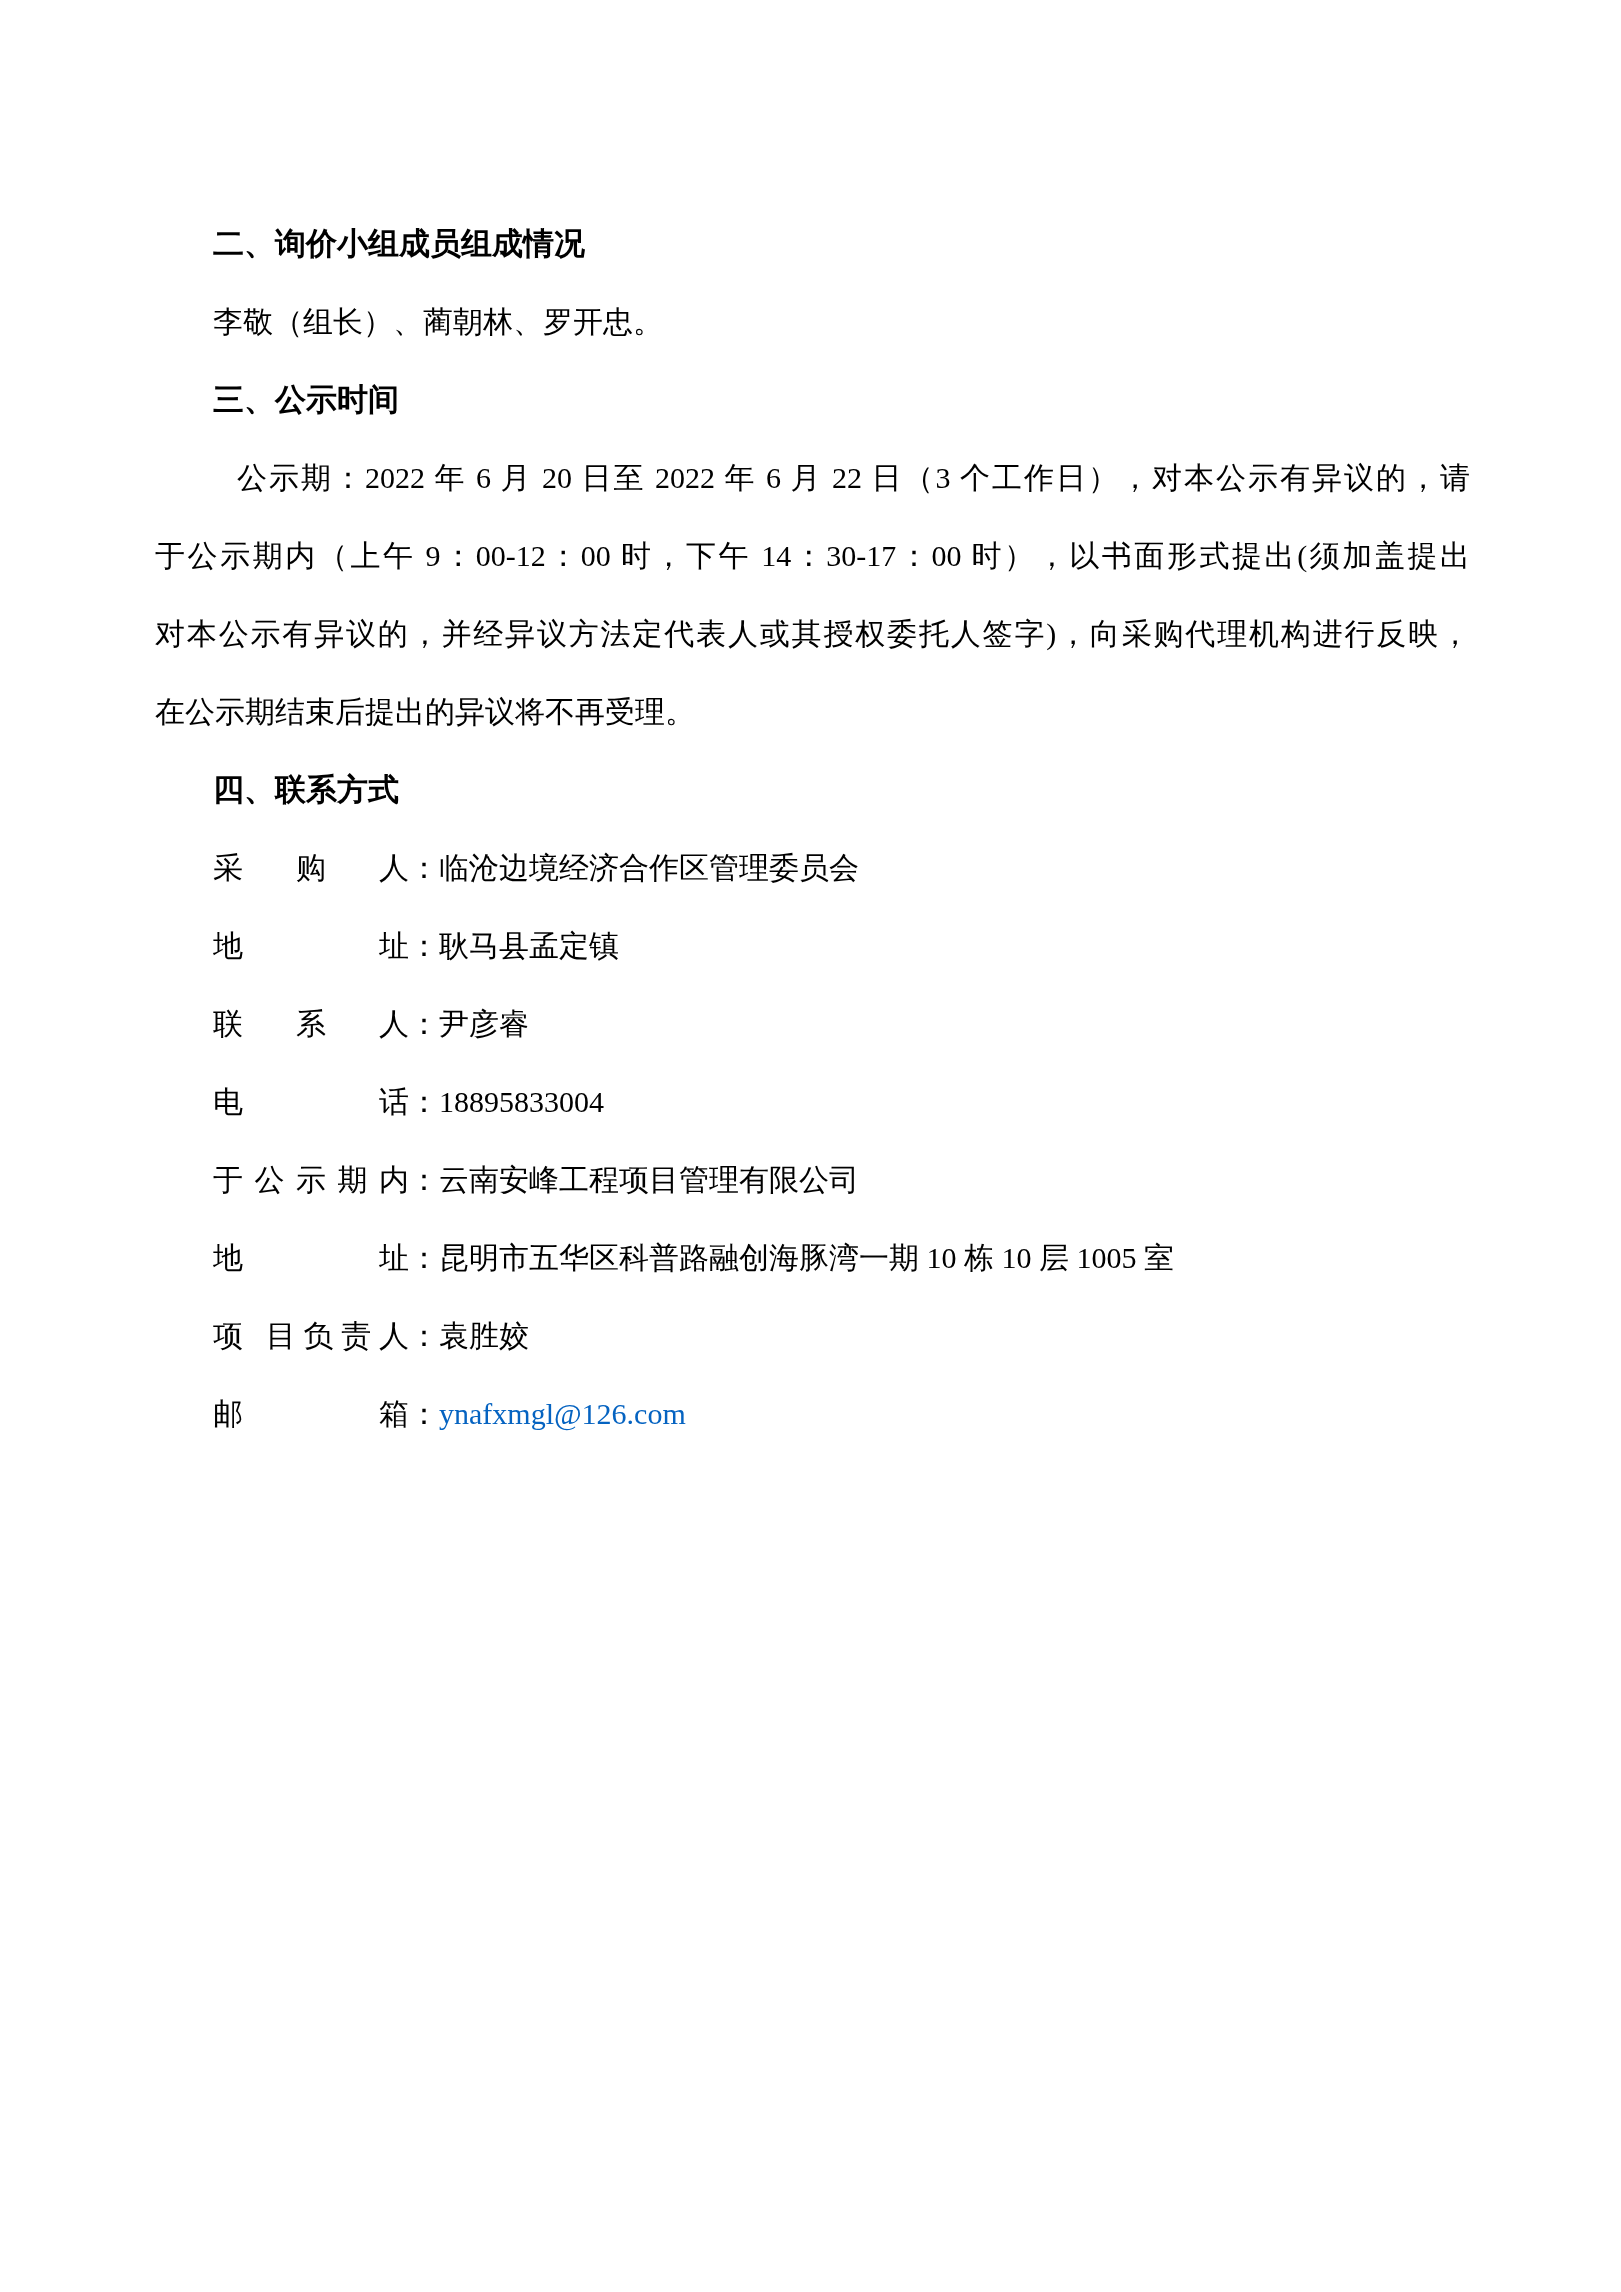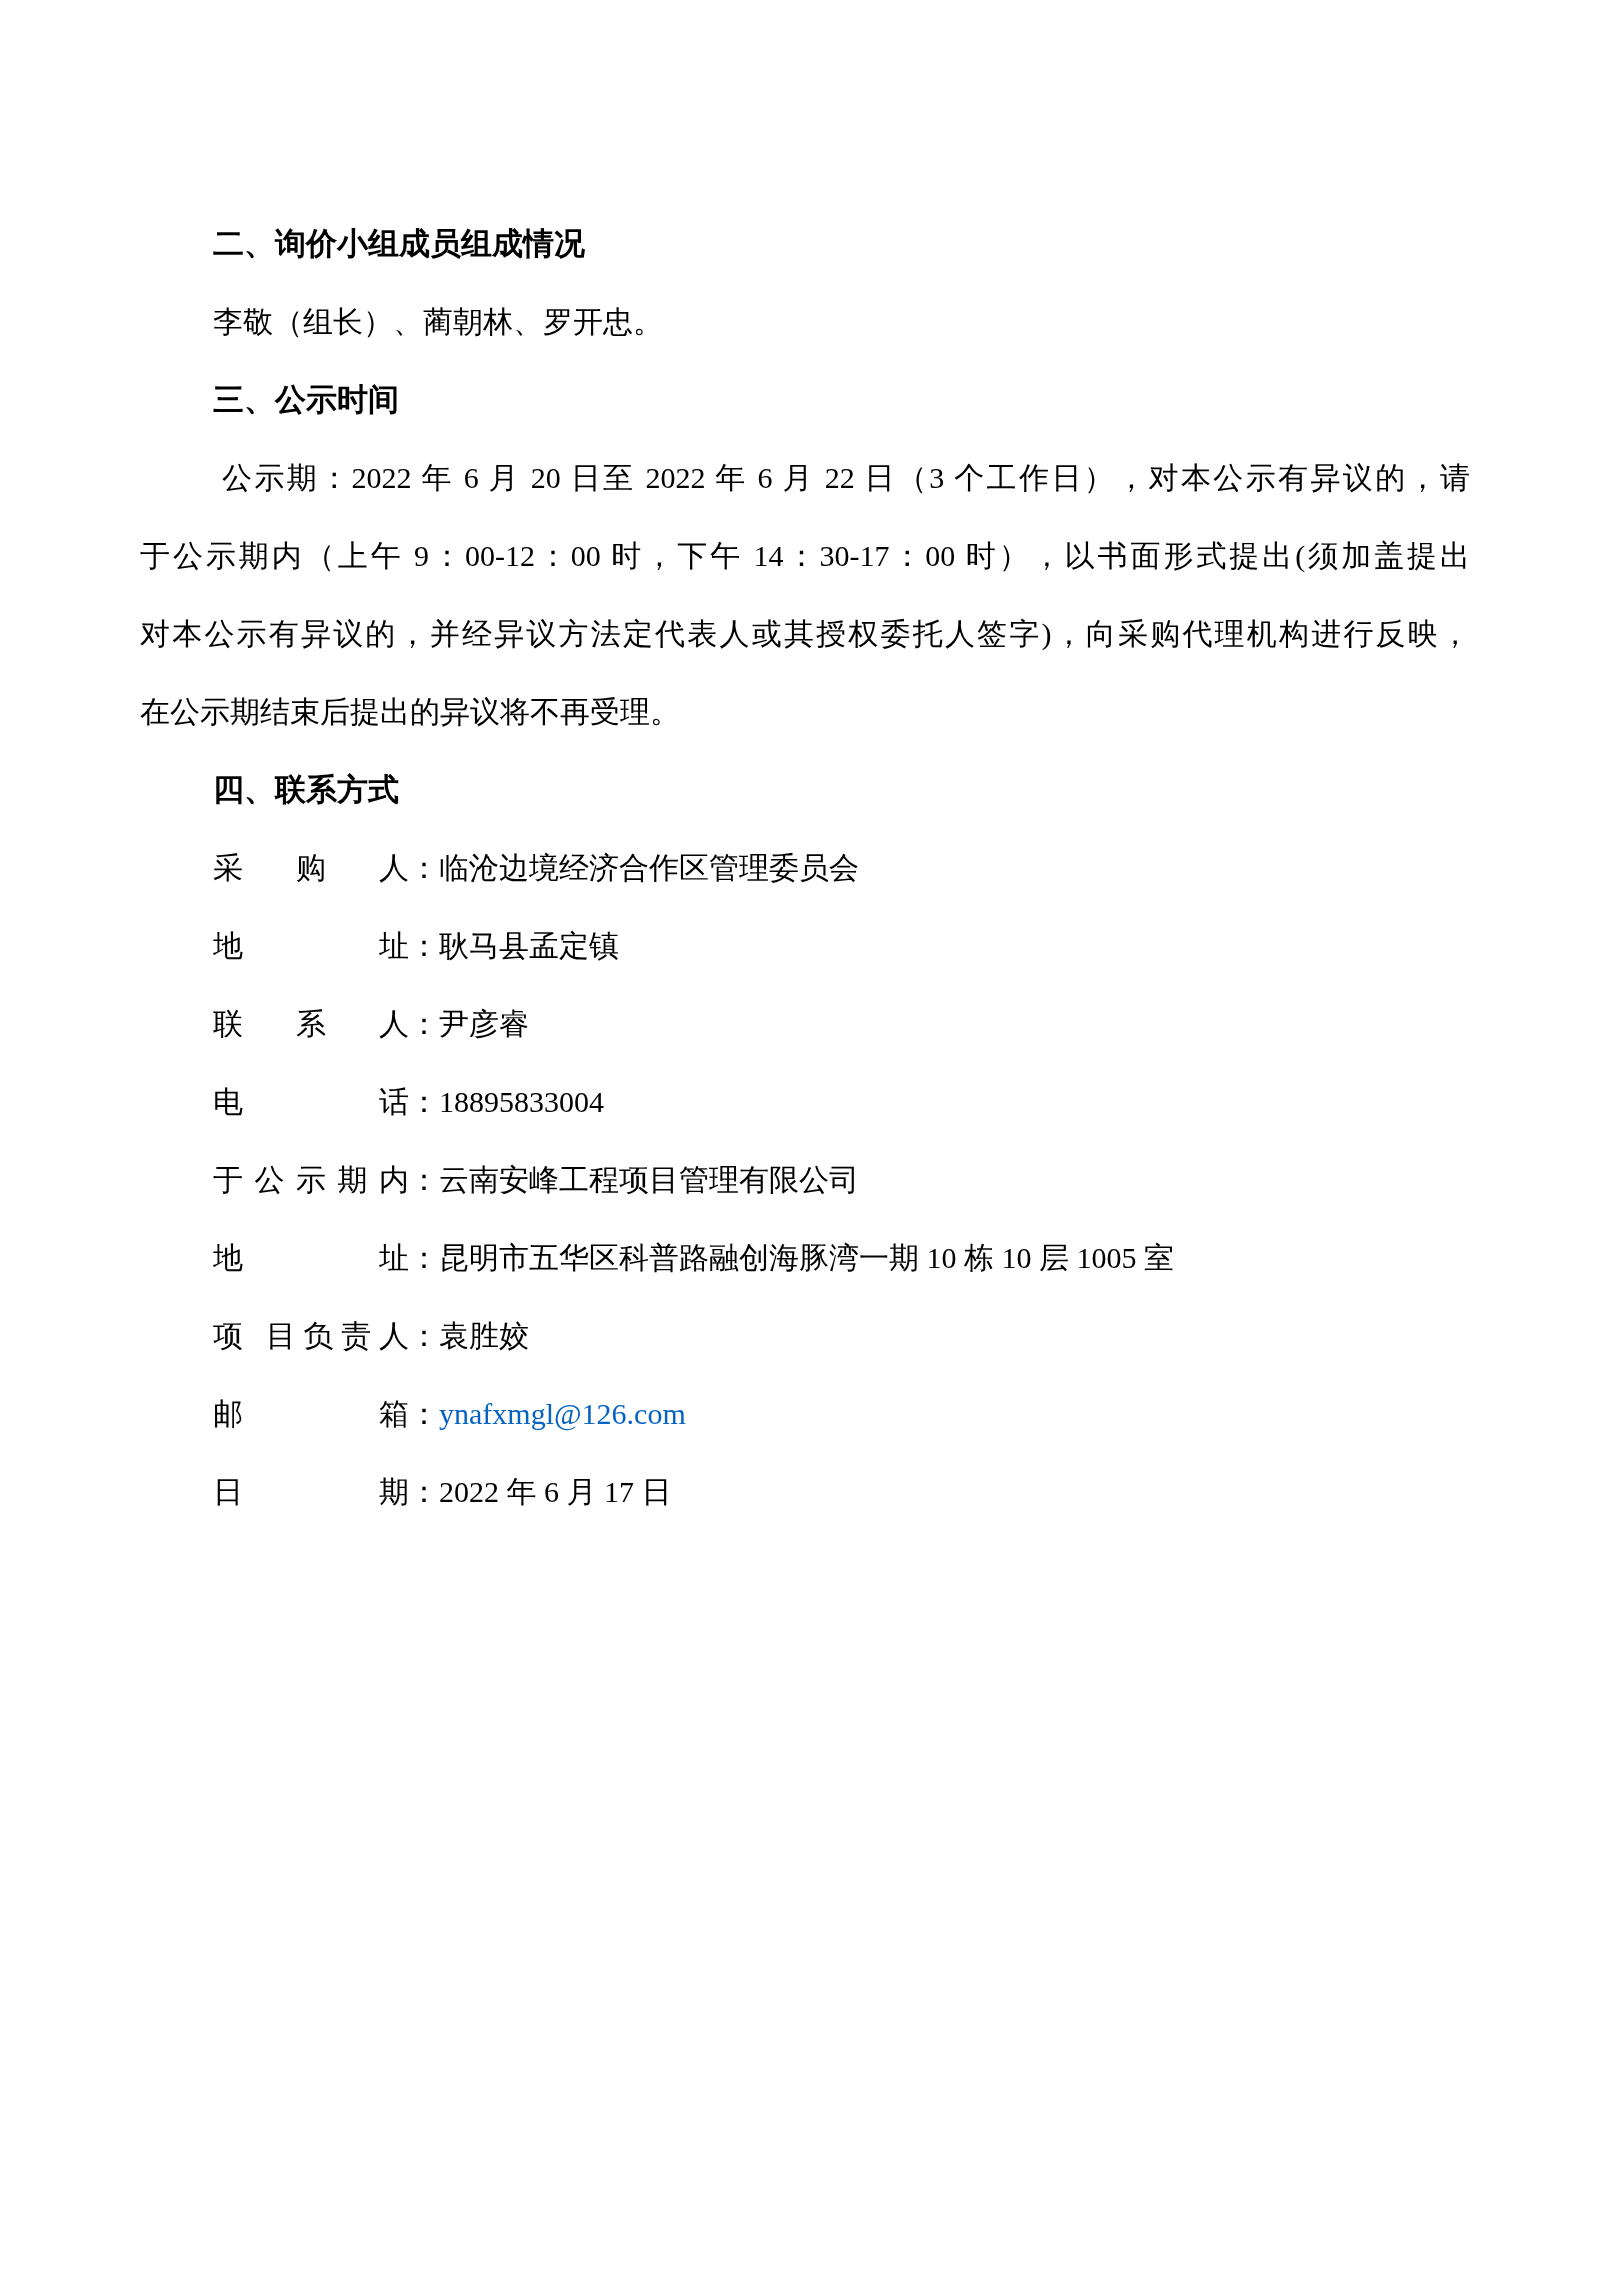--- a/index.html
+++ b/index.html
@@ -33,20 +33,21 @@
     font-size: 31px;
     padding-left: 73px;
     white-space: nowrap;
   }
   .indent1 {
     padding-left: 73px;
     white-space: nowrap;
   }
   .para {
     white-space: normal;
+    margin-left: 15px;
   }
   .stretch {
     text-align: justify;
     text-align-last: justify;
   }
   .first {
     text-indent: 82px;
   }
   .contact {
     padding-left: 73px;
@@ -110,19 +111,16 @@
 
     <div class="line contact">
       <span class="lbl">项 目负责人</span><span class="sep">：</span><span class="val">袁胜姣</span>
     </div>
 
 
     <div class="line contact">
       <span class="lbl">邮 箱</span><span class="sep">：</span><a class="email-link">ynafxmgl@126.com</a>
     </div>
 
-    <div class="line contact">
-      <span class="lbl">日 期</span><span class="sep">：</span><span class="val">2022 年 6 月 17 日</span>
-    </div>
 
   </div>
 </div>
 
 
 </body></html>

